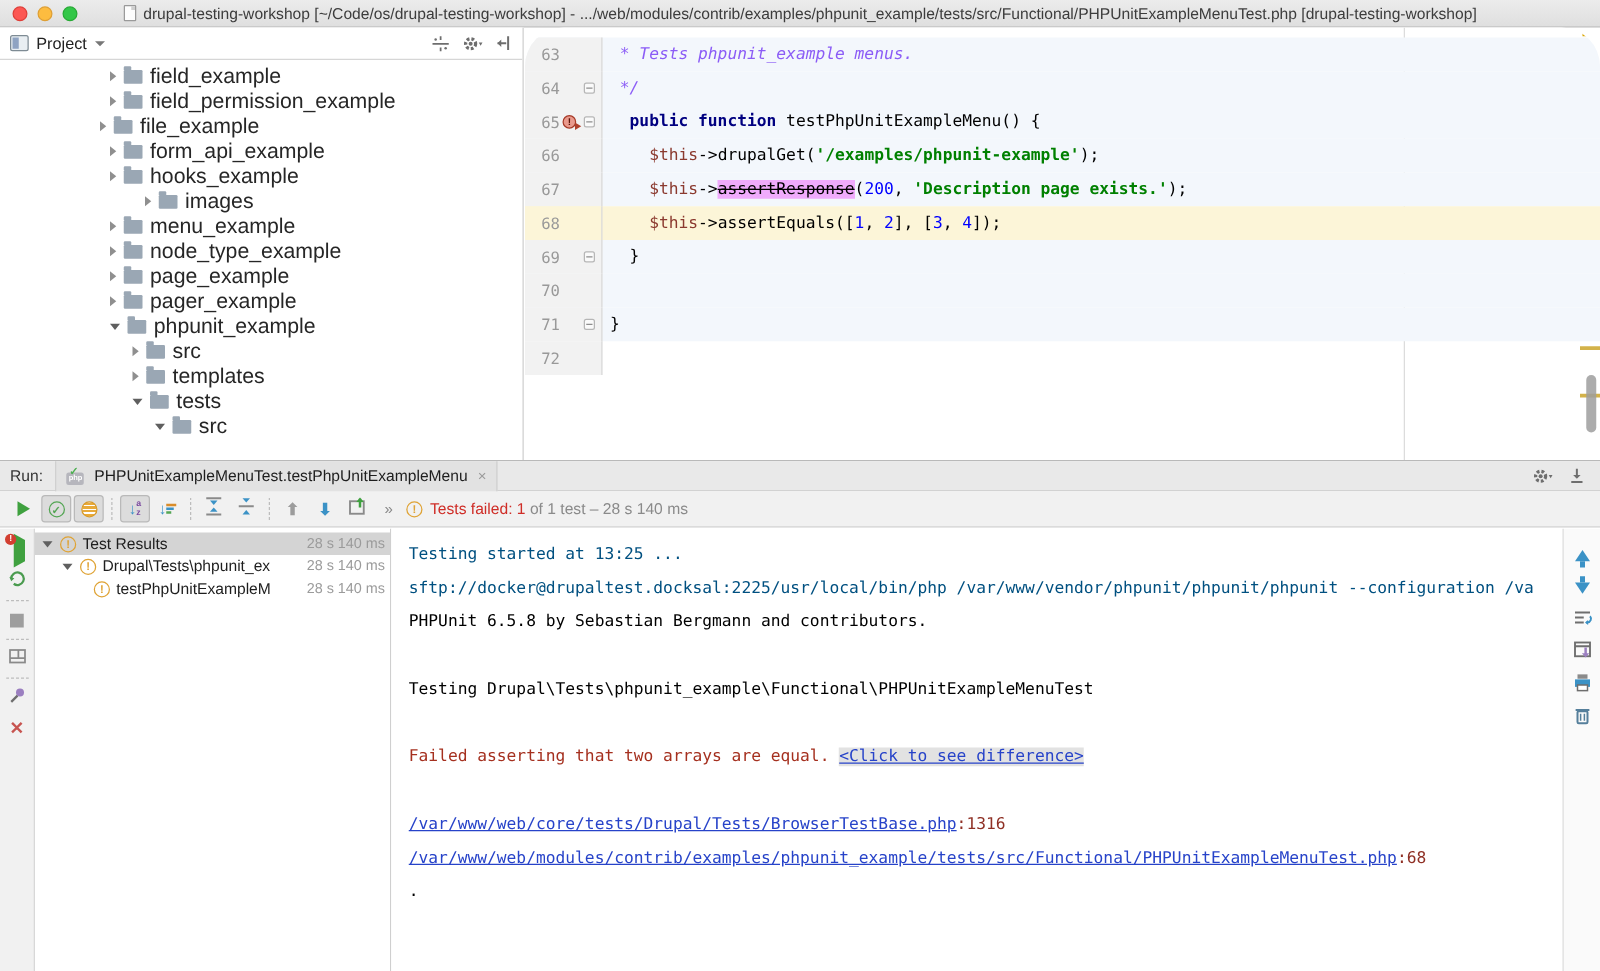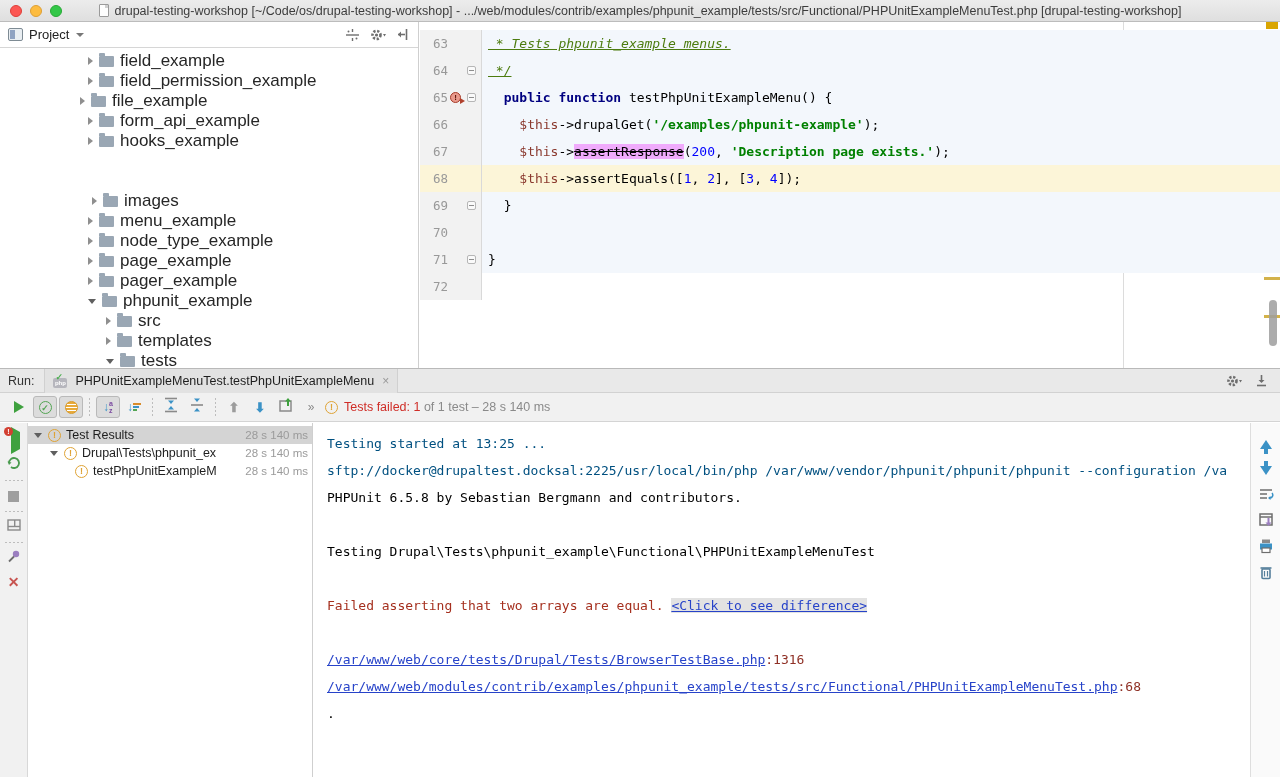--- a/index.html
+++ b/index.html
@@ -48,21 +48,21 @@
   .tri-down { width:0; height:0; border-left:4px solid transparent;
     border-right:4px solid transparent; border-top:5px solid #5f5f5f;
     margin-right:6px; flex:none; }
   .folder-ico { width:15px; height:11px; background:#9aa7b4; border-radius:1px;
     position:relative; margin-right:6px; flex:none; }
   .folder-ico::before { content:""; position:absolute; left:0; top:-3px; width:6px;
     height:3px; background:#9aa7b4; border-radius:1px 1px 0 0; }
 
   
   .editor { position:absolute; left:420px; top:0; width:860px; height:346px;
-    background:#fff; overflow:hidden; }
+    background:#fff; overflow:hidden;border-radius:31px; }
   .editor-lines { position:relative; z-index:1; padding-top:8px; }
   .eline { height:27px; display:flex; align-items:center;
     font-family:"DejaVu Sans Mono", monospace; font-size:13px; }
   .gut { flex:none; width:62px; height:27px; display:flex; align-items:center;
     background:#f2f2f2; border-right:1px solid #d9d9d9; }
   .eline.current .gut { background:#fcf5d8; }
   .lno { width:28px; text-align:right; color:#999; font-size:12.5px; flex:none; }
   .gslot { width:15px; flex:none; display:flex; justify-content:center; }
   .gfold { width:16px; flex:none; display:flex; justify-content:center; }
   .fold-box { width:9px; height:9px; border:1px solid #b6b6b6; background:#fafafa;
@@ -72,21 +72,21 @@
   .tf-ico { width:11px; height:11px; border-radius:50%; background:#e9998c;
     border:1px solid #a63a28; color:#5d1408; font-size:8px; font-weight:bold;
     line-height:10px; text-align:center; position:relative;
     font-family:"Liberation Sans", sans-serif; }
   .tf-ico::after { content:""; position:absolute; right:-5px; bottom:-2px; width:0; height:0;
     border-top:3px solid transparent; border-bottom:3px solid transparent;
     border-left:5px solid #b0402c; }
   .code { white-space:pre; padding-left:6px; color:#000; }
   .eline.tint { background:#f3f7fc; }
   .eline.current { background:#fcf5d8; }
-  .seg-comment { color:#4d7c0f; font-style:italic;text-decoration:underline; }
+  .seg-comment { color:#8b5cf6; font-style:italic; }
   .seg-keyword { color:#000080; font-weight:bold; }
   .seg-string { color:#008000; font-weight:bold; }
   .seg-number { color:#0000ff; }
   .seg-variable { color:#8b3a2f; }
   .seg-deprecated { background:#f0abfc; text-decoration:line-through; }
   .margin-guide { position:absolute; left:703px; top:0; width:1px; height:346px;
     background:#dcdcdc; z-index:0; }
   .stripe-square { position:absolute; right:2px; top:0; width:12px; height:7px;
     background:#d9a502; }
   .stripe-mark { position:absolute; right:0; width:16px; height:3px; background:#d3b24a; }
@@ -248,21 +248,21 @@
         <div class="ptree-row" style="padding-left: 88px;">
           <span class="tri-right"></span>
           <span class="folder-ico"></span>
           <span>form_api_example</span>
         </div>
         <div class="ptree-row" style="padding-left: 88px;">
           <span class="tri-right"></span>
           <span class="folder-ico"></span>
           <span>hooks_example</span>
         </div>
-        <div class="ptree-row" style="padding-left: 92px; margin-top: 40px;">
+        <div class="ptree-row" style="padding-left: 116px;">
           <span class="tri-right"></span>
           <span class="folder-ico"></span>
           <span>images</span>
         </div>
         <div class="ptree-row" style="padding-left: 88px;">
           <span class="tri-right"></span>
           <span class="folder-ico"></span>
           <span>menu_example</span>
         </div>
         <div class="ptree-row" style="padding-left: 88px;">

